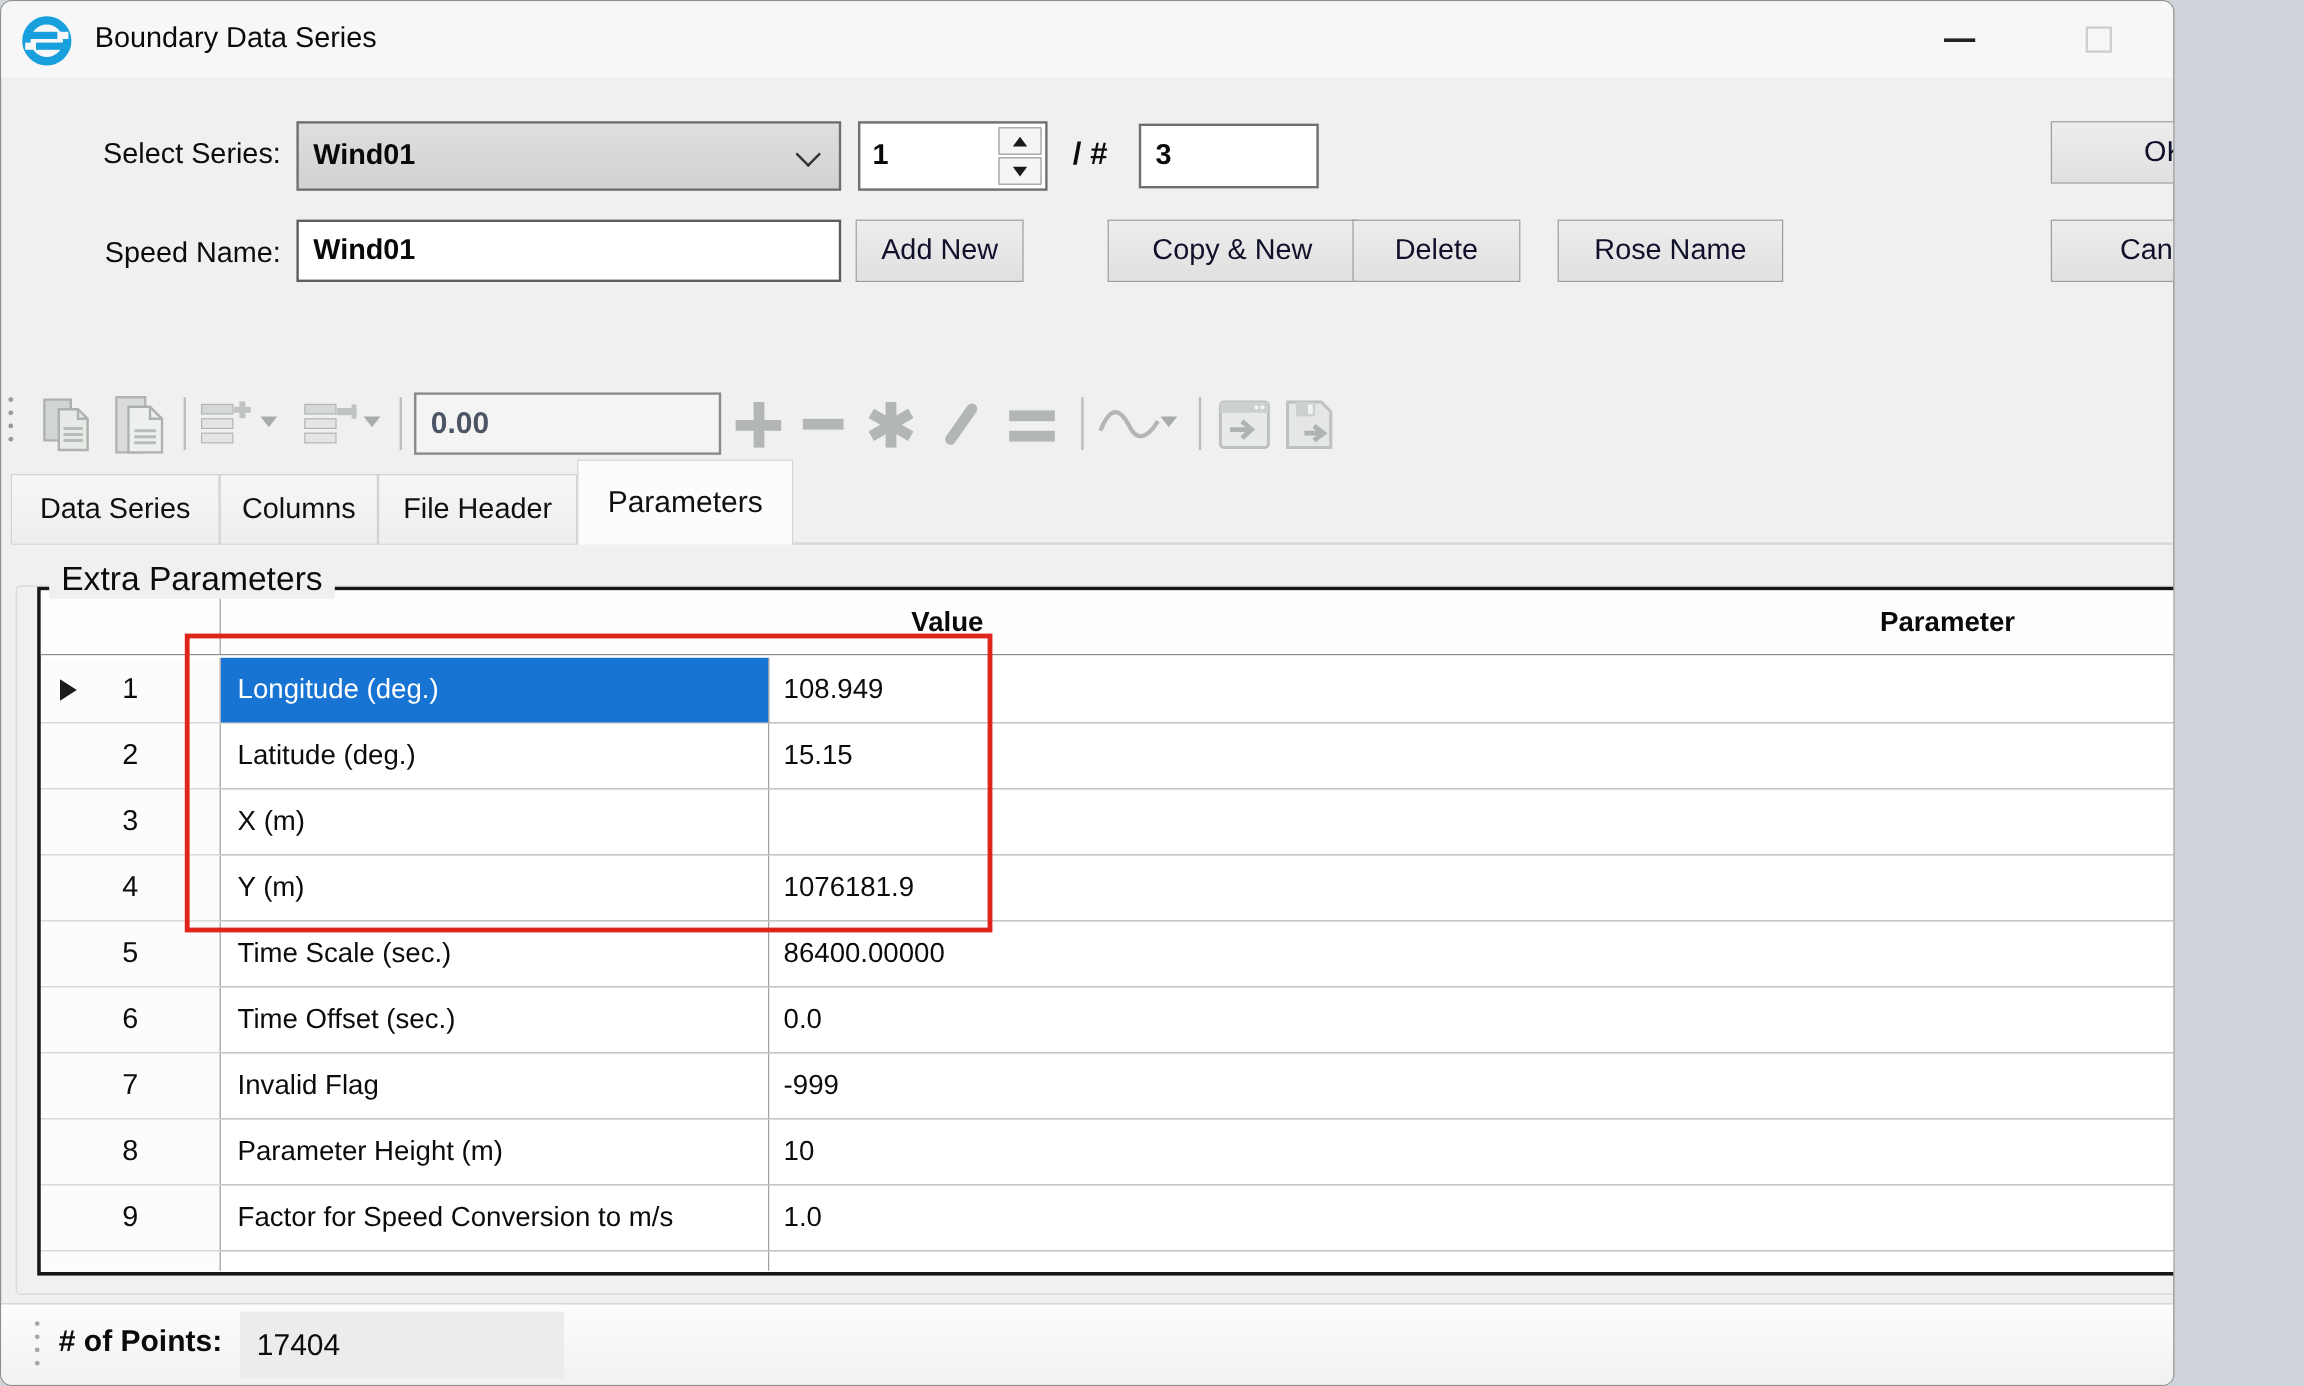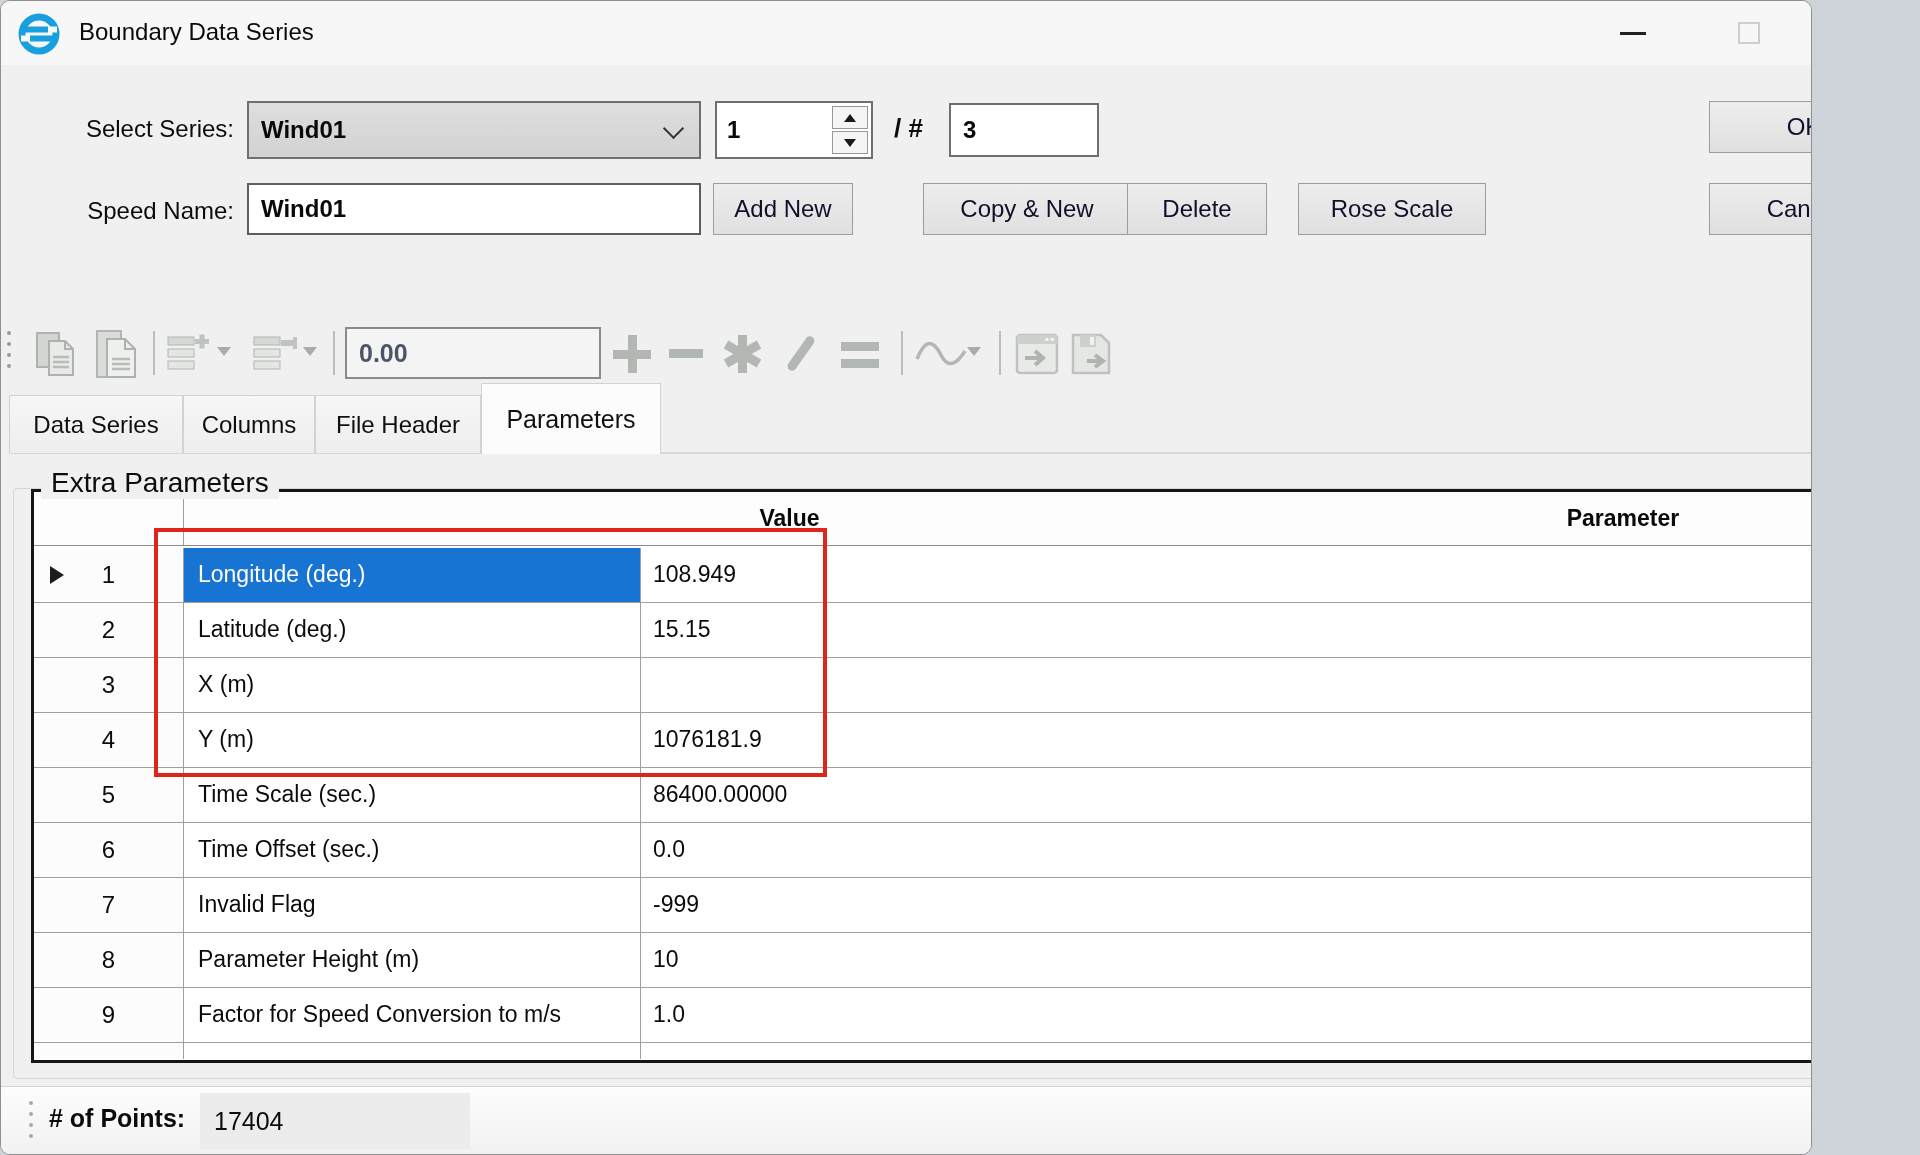--- a/index.html
+++ b/index.html
@@ -156,21 +156,21 @@
   </div>
   <div class="of-label">/ #</div>
   <div class="count-box">3</div>
   <div class="pushbtn" style="left:1708px; top:100px; width:190px;text-align:right;">OK</div>
 
   <div class="lbl" style="top:196px;">Speed Name:</div>
   <div class="name-input">Wind01</div>
   <div class="pushbtn" style="left:712px; top:182px; width:140px;">Add New</div>
   <div class="pushbtn" style="left:895px; top:182px; width:208px;margin-left:27px;">Copy &amp; New</div>
   <div class="pushbtn" style="left:1126px; top:182px; width:140px;">Delete</div>
-  <div class="pushbtn" style="left:1297px; top:182px; width:188px;">Rose Scale</div>
+  <div class="pushbtn" style="left:1297px; top:182px; width:188px;">Rose Name</div>
   <div class="pushbtn" style="left:1708px; top:182px; width:190px;">Cancel</div>
 
   <div class="toolbar">
     <div class="grip">
         <i></i>
         <i></i>
         <i></i>
         <i></i>
       </div>
     <div class="ticon" style="left:30px;">

